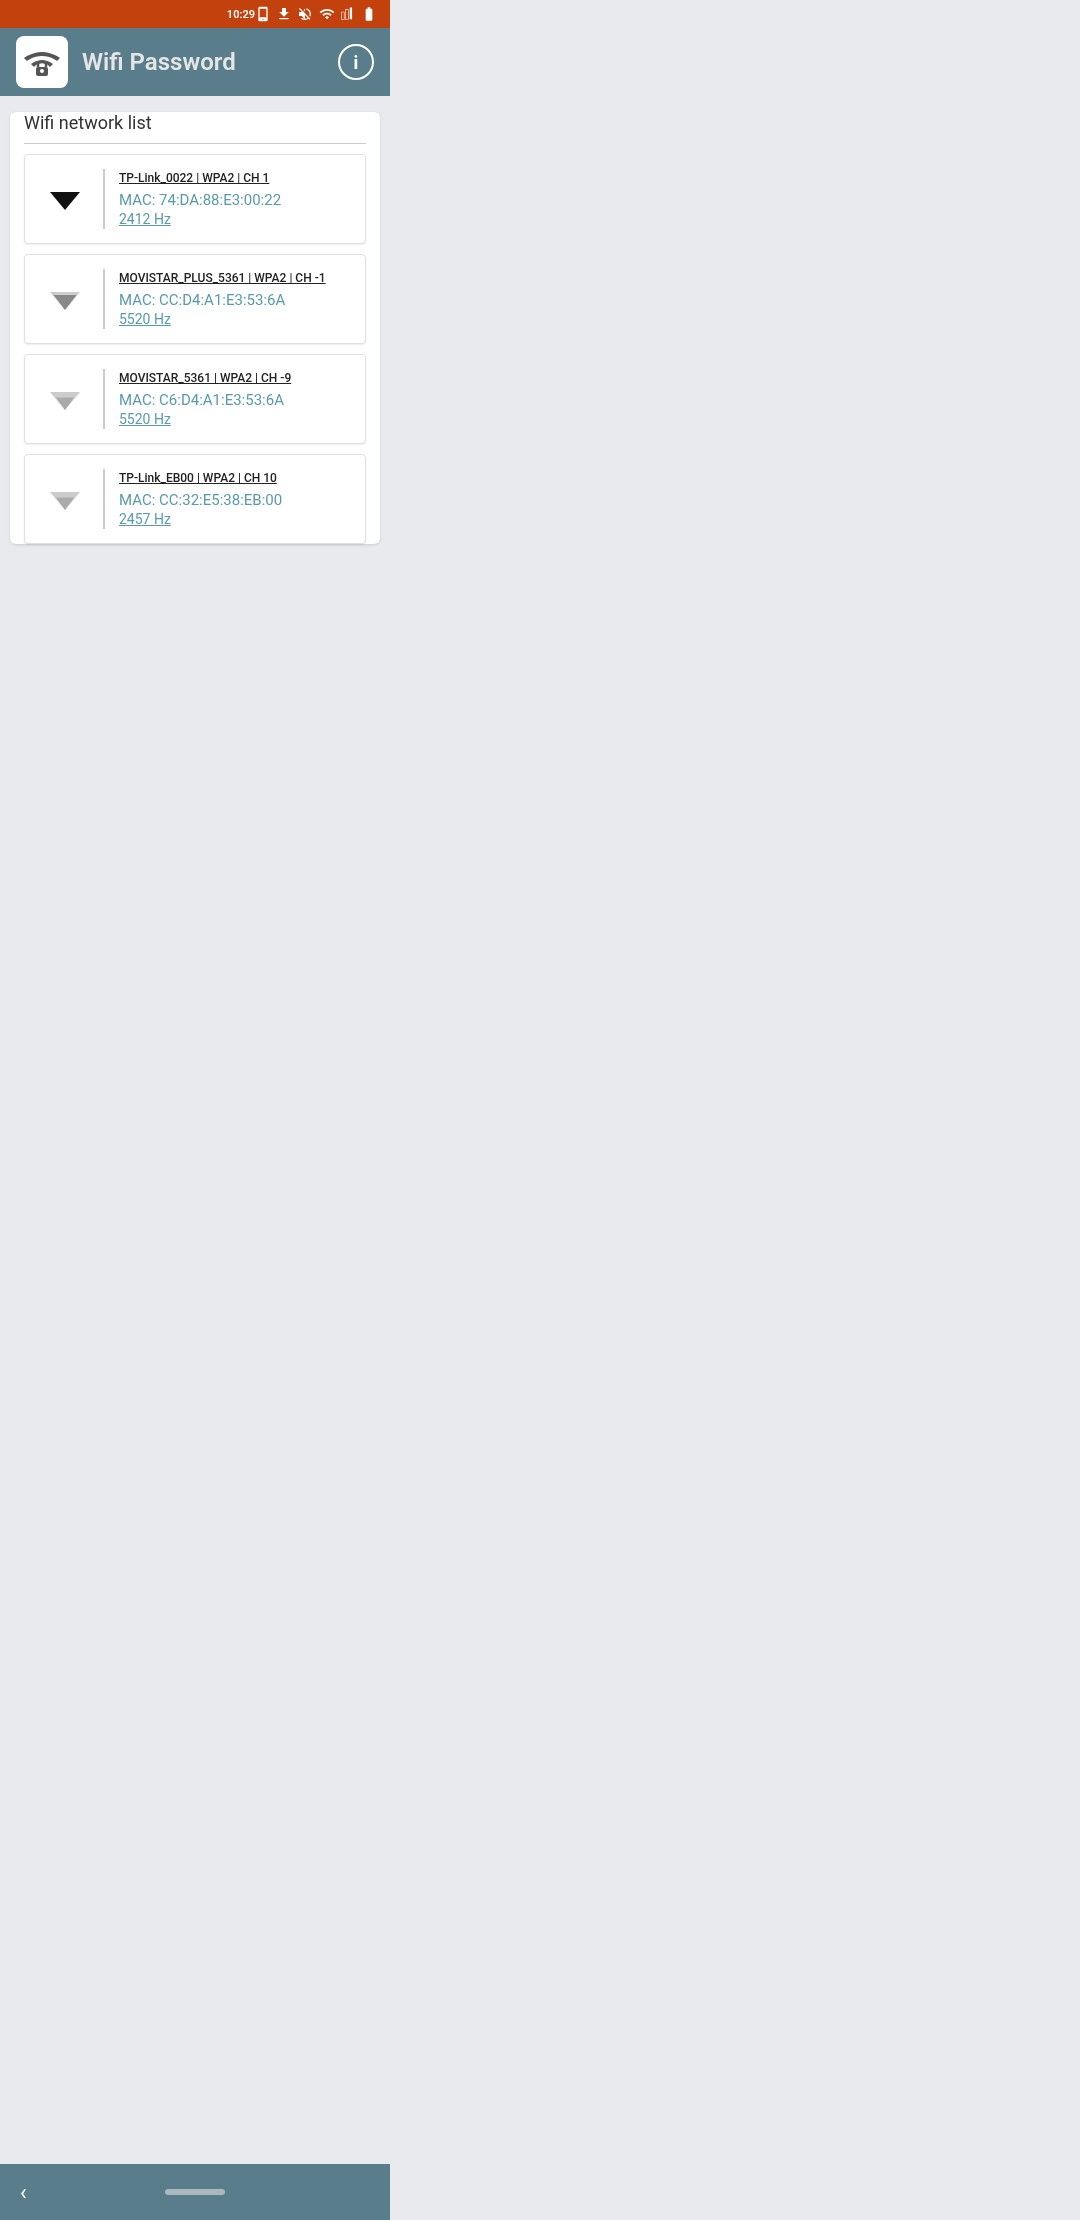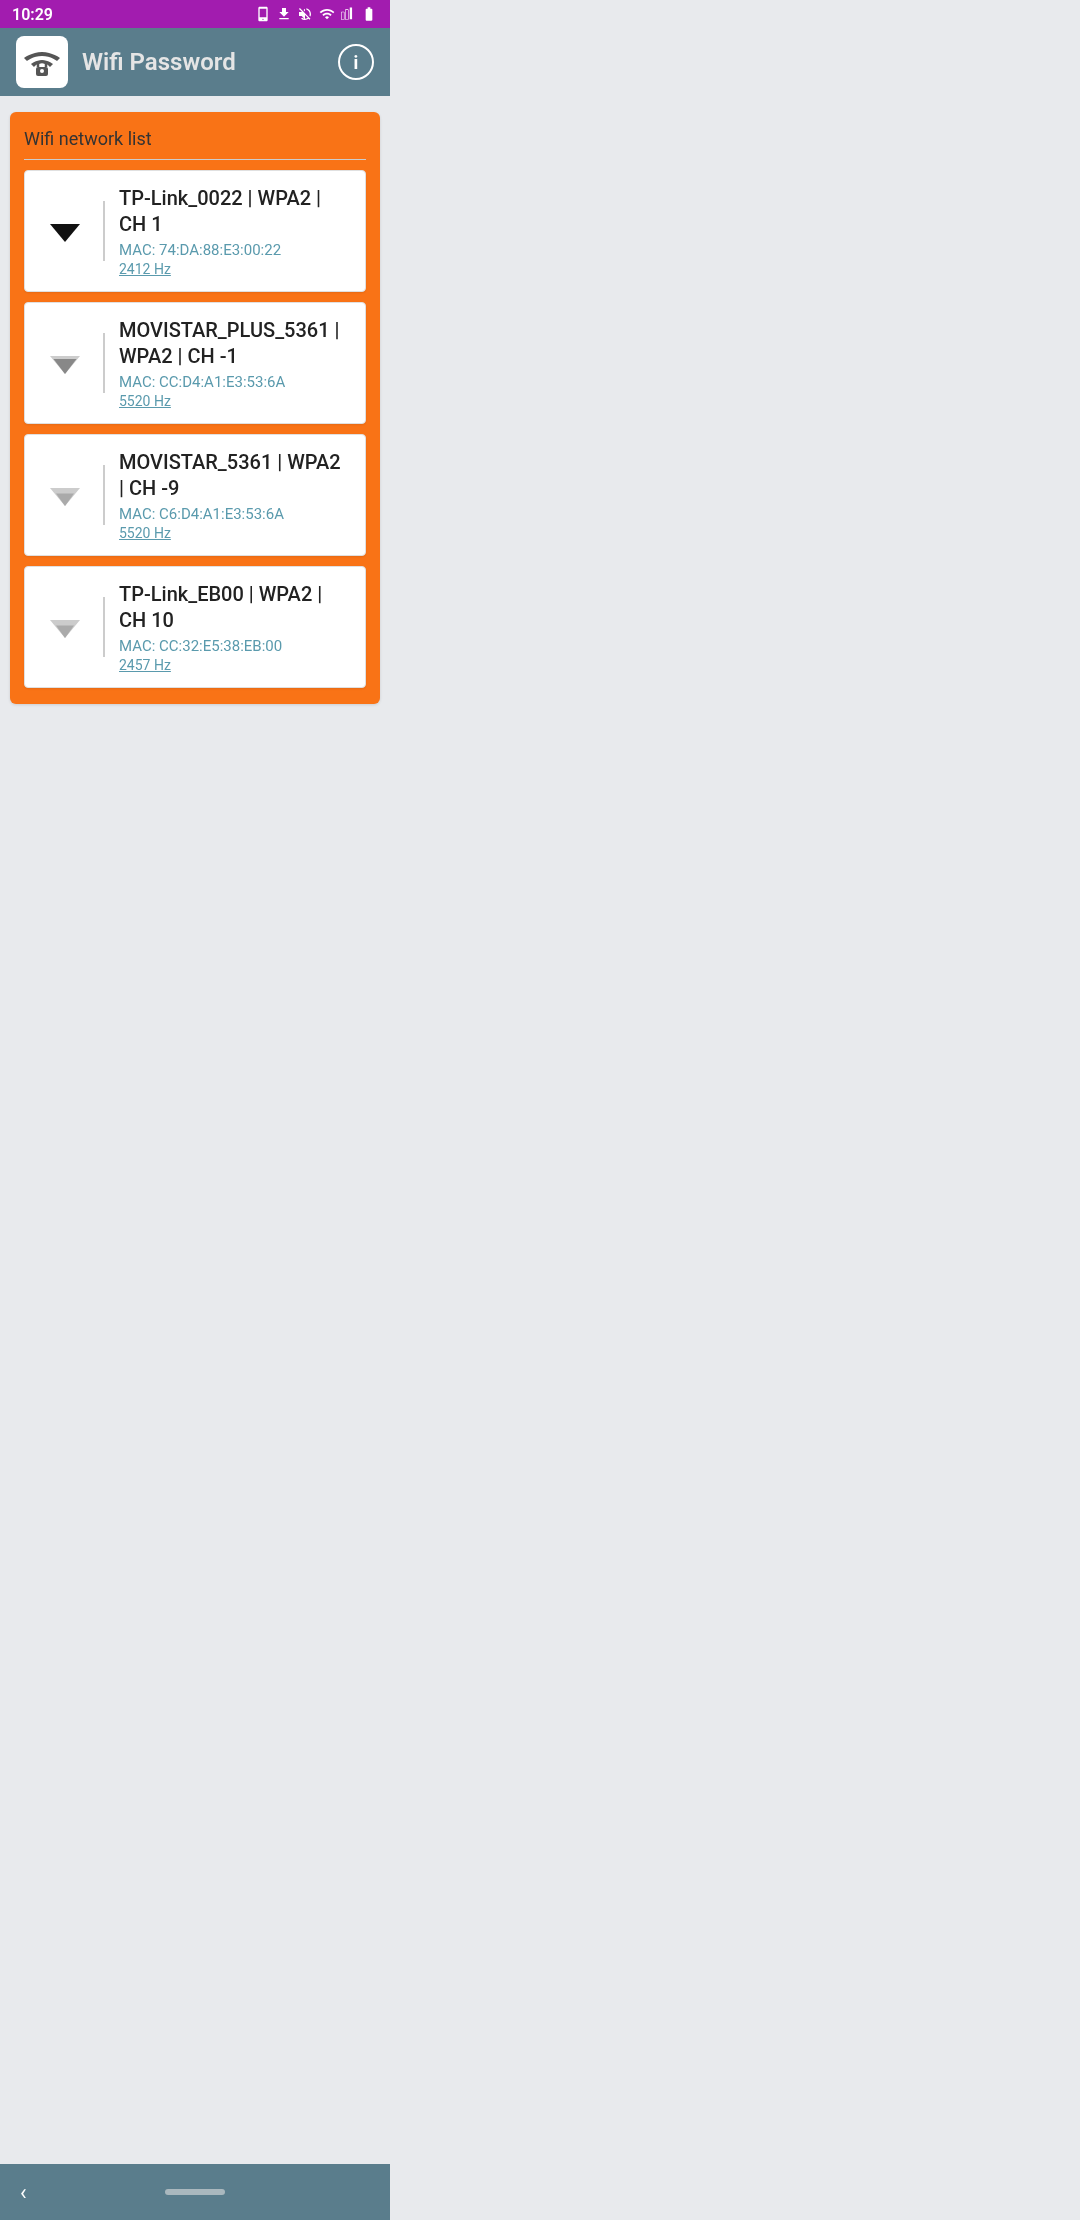--- a/index.html
+++ b/index.html
@@ -8,28 +8,28 @@
     body {
       width: 390px;
       min-height: 800px;
       background: #e8eaed;
       font-family: 'Roboto', Arial, sans-serif;
       overflow-x: hidden;
     }
 
     
     .status-bar {
-      background: #a21caf;
+      background: #c2410c;
       color: white;
       height: 28px;
       display: flex;
       align-items: center;
-      justify-content: space-between;
+      justify-content: flex-end;
       padding: 0 12px;
-      font-size: 16px;
+      font-size: 11px;
       font-weight: 500;
     }
 
     .status-bar .time {
       font-weight: 600;
     }
 
     .status-icons {
       display: flex;
       align-items: center;
@@ -84,23 +84,23 @@
       cursor: pointer;
     }
 
     
     .main-content {
       background: #e8eaed;
       padding: 16px 10px;
     }
 
     .card {
-      background: #f97316;
+      background: #ffffff;
       border-radius: 6px;
-      padding: 16px 14px;
+      padding: 0 14px;
       box-shadow: 0 1px 3px rgba(0,0,0,0.12);
     }
 
     .card-title {
       font-size: 18px;
       color: #333;
       font-weight: 400;
       padding-bottom: 10px;
       border-bottom: 1px solid #ccc;
       margin-bottom: 10px;
@@ -138,24 +138,25 @@
       height: 60px;
       background: #ccc;
       flex-shrink: 0;
     }
 
     .network-info {
       flex: 1;
     }
 
     .network-name {
-      font-size: 20px;
+      font-size: 12px;
       font-weight: 500;
       color: #222;
       line-height: 1.3;
+      text-decoration: underline;
     }
 
     .network-mac {
       font-size: 15px;
       color: #5a9aad;
       margin-top: 4px;
     }
 
     .network-freq {
       font-size: 14px;

